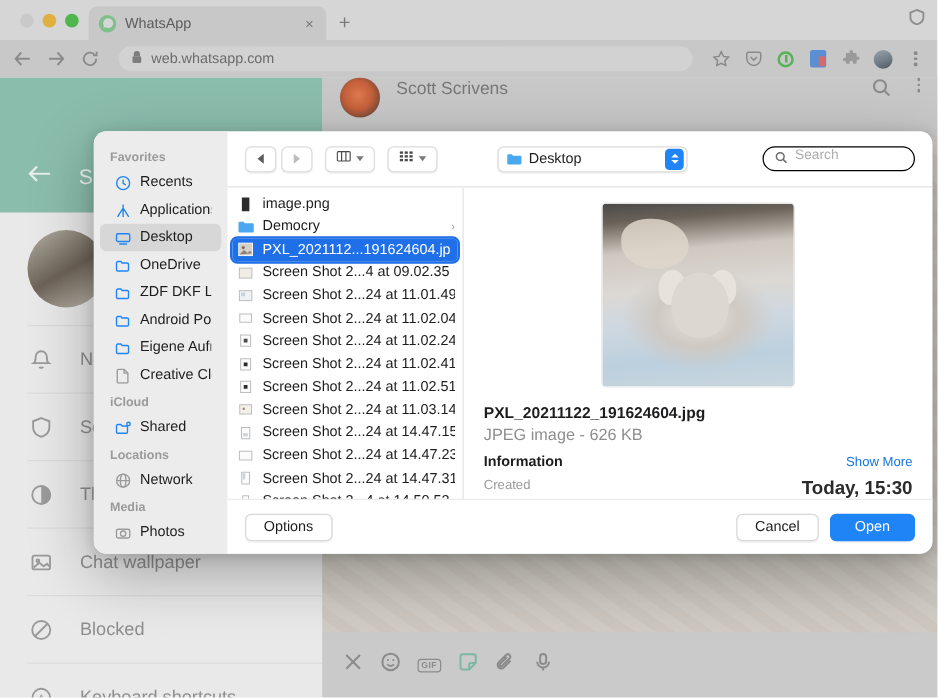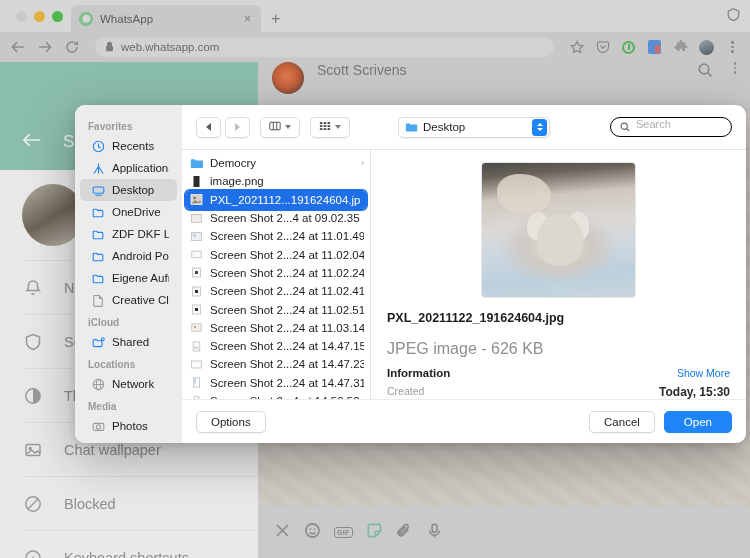--- a/index.html
+++ b/index.html
@@ -216,27 +216,27 @@
   .preview-img::before {
     content:''; position:absolute; left: 36%; top: 38%; width: 46px; height: 52px;
     border-radius: 50% 50% 45% 45%; background: #ddd7d1;
     box-shadow: -22px -14px 0 -12px #e7e2dc, 18px -14px 0 -12px #e7e2dc;
   }
   .preview-img::after {
     content:''; position:absolute; left: 10%; top: 8%; width: 54px; height: 40px;
     border-radius: 40% 55% 45% 50%; background: #dfd6ca; opacity:.85;
   }
   .pv-title { font-size: 12.5px; font-weight: bold; color: #1d1d1f; margin-top: 13px; }
-  .pv-sub { font-size: 16px; color: #8e8e8e; margin-top: 15px; }
+  .pv-sub { font-size: 13px; color: #8e8e8e; margin-top: 3px; }
   .pv-infoline { display: flex; align-items: baseline; margin-top: 9px; }
   .pv-info-h { font-size: 11.5px; font-weight: bold; color: #1d1d1f; }
   .pv-showmore { margin-left: auto; font-size: 10.5px; color: #1576e0; }
   .pv-row { display: flex; margin-top: 6px; }
   .pv-key { font-size: 10.5px; color: #9b9b9b; }
-  .pv-val { margin-left: auto; font-size: 12px; color: #2b2b2b; font-weight: bold; }
+  .pv-val { margin-left: auto; font-size: 15px; color: #2b2b2b; font-weight: bold; }
 
   .dlg-footer {
     height: 44px; flex: 0 0 auto; display: flex; align-items: center;
     padding: 0 14px; gap: 9px; border-top: 1px solid #ebebeb; background: #fff;
   }
   .btn {
     height: 22px; border-radius: 5px; border: 1px solid #d8d8d8; background: #fff;
     font-size: 11.5px; color: #1d1d1f; padding: 0 14px; display: flex; align-items: center;
     box-shadow: 0 1px 1px rgba(0,0,0,.05);
   }
@@ -658,35 +658,35 @@
           <span class="search-ph">Search</span>
         </div>
       </div>
 
       <div class="dlg-content">
 
         <div class="file-col">
 
           <div class="file-row">
             <span class="ficon">
+              <svg viewBox="0 0 13 13">
+                  <rect x="3.5" y="1" width="6" height="11" fill="#2c2c2c"></rect>
+                </svg>
+            </span>
+            <span class="fname">image.png</span>
+          </div>
+
+          <div class="file-row">
+            <span class="ficon">
               <svg viewBox="0 0 13 13" fill="#4aa8f0">
                   <path d="M.8 3.3a1 1 0 0 1 1-1h3l1 1.2h6.4a1 1 0 0 1 1 1v5.4a1 1 0 0 1-1 1H1.8a1 1 0 0 1-1-1z"></path>
                 </svg>
             </span>
             <span class="fname">Democry</span>
             <span class="chev">›</span>
-          </div>
-
-          <div class="file-row">
-            <span class="ficon">
-              <svg viewBox="0 0 13 13">
-                  <rect x="3.5" y="1" width="6" height="11" fill="#2c2c2c"></rect>
-                </svg>
-            </span>
-            <span class="fname">image.png</span>
           </div>
 
           <div class="file-row selected">
             <span class="ficon">
               <svg viewBox="0 0 13 13">
                   <rect x="1" y="1.5" width="11" height="10" fill="#d8cfc6" stroke="#fff" stroke-width=".7"></rect>
                   <circle cx="4.6" cy="5" r="1.3" fill="#7a7068"></circle>
                   <path d="M1.6 10.6 L5.2 7 L8 9.4 L10 7.6 L11.6 9.6 Z" fill="#8a8078"></path>
                 </svg>
             </span>

